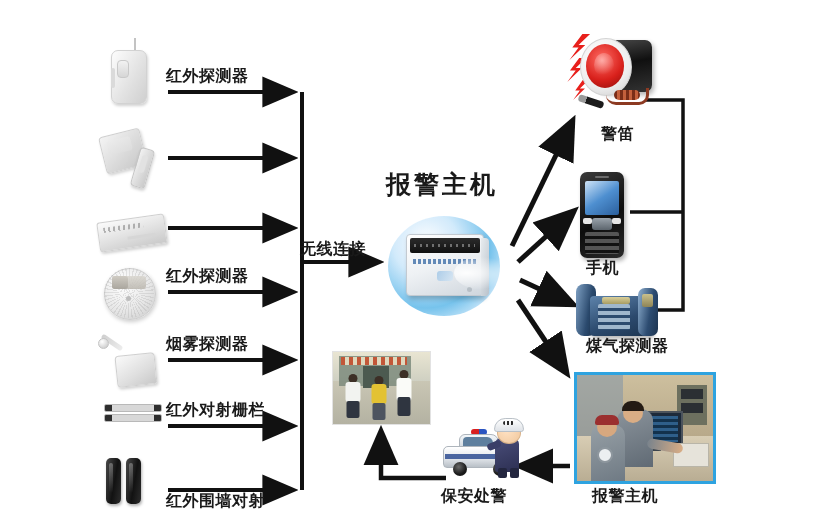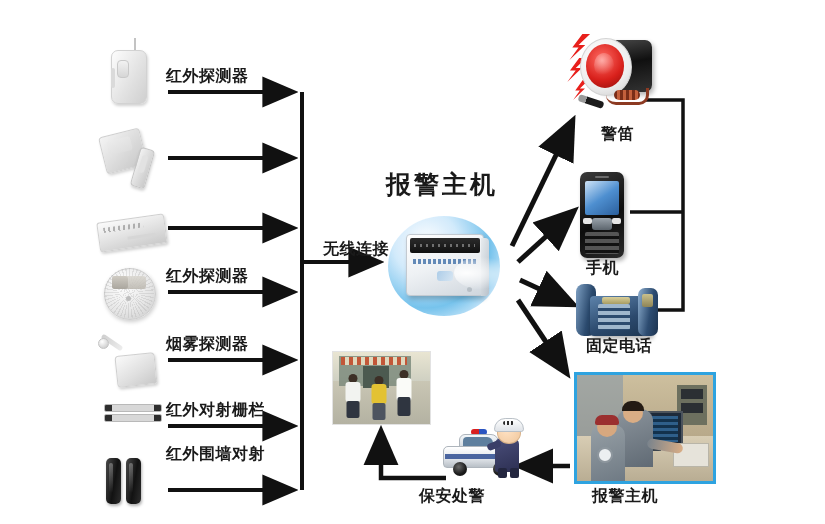--- a/index.html
+++ b/index.html
@@ -206,21 +206,21 @@
     background:radial-gradient(circle at 40% 35%,#ffe2c4,#f0c79c);border:1px solid #d8b289;}
   .cop-helm{position:absolute;left:51px;top:-2px;width:28px;height:12px;border-radius:12px 12px 3px 3px;
     background:linear-gradient(180deg,#ffffff,#dfe3e8);border:1px solid #b9c0c7;}
   .cop-helm:after{content:"";position:absolute;left:8px;top:2px;width:11px;height:4px;border-radius:2px;
     background:repeating-linear-gradient(90deg,#2a2a2a 0 2px,transparent 2px 4px);}
   .cop-arm{position:absolute;left:44px;top:22px;width:14px;height:7px;border-radius:4px;
     background:#3a3e68;transform:rotate(-22deg);}
   .cop-leg{position:absolute;top:48px;width:9px;height:10px;border-radius:2px;background:#23263f;}
 
   .lbl-host{left:386px;top:168px;}
-  .lbl-wireless{left:300px;top:239px;font-size:16px;margin-left:23px;}
+  .lbl-wireless{left:300px;top:239px;font-size:16px;}
 </style>
 </head>
 <body>
 
 <div id="stage">
 
   <svg class="wires" viewBox="0 0 825 524">
     <defs>
       <marker id="ah" markerWidth="9" markerHeight="9" refX="7.4" refY="4.5" orient="auto">
         <path d="M0,0.6 L9,4.5 L0,8.4 Z" fill="#111"></path>
@@ -295,21 +295,21 @@
   <div class="dev" style="left:104px;top:404px;width:58px;height:22px;">
     <div class="ib-bar" style="top:0;"></div>
     <div class="ib-bar" style="top:10px;"></div>
   </div>
   <div class="lbl" style="left:166px;top:400px;font-family:Liberation Serif, serif;">红外对射栅栏</div>
 
   <div class="dev" style="left:106px;top:458px;width:50px;height:48px;">
     <div class="ip-post" style="left:0;"></div>
     <div class="ip-post" style="left:20px;"></div>
   </div>
-  <div class="lbl" style="left:166px;top:444px;text-align:center;">红外围墙对射</div>
+  <div class="lbl" style="left:166px;top:491px;text-align:center;">红外围墙对射</div>
 
   <div class="lbl lbl-wireless">无线连接</div>
 
   <div class="lbl big lbl-host">报警主机</div>
 
   <div id="hostwrap">
     <div class="host-disc"></div>
     <div class="host-panel">
       <div class="host-side"></div>
       <div class="host-screen"></div>
@@ -345,21 +345,21 @@
   </div>
   <div class="lbl" style="left:586px;top:258px;">手机</div>
 
   <div id="landline">
     <div class="ll-hs"></div>
     <div class="ll-base"></div>
     <div class="ll-disp"></div>
     <div class="ll-keys"></div>
     <div class="ll-cord"></div>
   </div>
-  <div class="lbl" style="left:586px;top:336px;">固定电话</div>
+  <div class="lbl" style="left:586px;top:336px;">煤气探测器</div>
 
   <div class="photo" id="photo-center">
     <div class="mc-wall"></div>
       <div class="mc-wall2"></div>
       <div class="mc-desk"></div>
     <div class="mc-rack"></div>
     <div class="mc-mon"></div>
       <div class="mc-monstand"></div>
     <div class="mc-prn"></div>
     <div class="mc-op2"></div>
@@ -381,21 +381,21 @@
       <div class="car-stripe"></div>
     <div class="car-wh" style="left:10px;"></div>
     <div class="car-wh" style="left:50px;"></div>
     <div class="cop-body"></div>
     <div class="cop-arm"></div>
     <div class="cop-head"></div>
     <div class="cop-helm"></div>
     <div class="cop-leg" style="left:55px;"></div>
     <div class="cop-leg" style="left:67px;"></div>
   </div>
-  <div class="lbl" style="left:419px;top:486px;">保安处警</div>
+  <div class="lbl" style="left:441px;top:486px;">保安处警</div>
 
   <div class="photo" id="photo-arrest">
     <div class="ph-sky"></div>
       <div class="ph-ground"></div>
     <div class="ph-shop"></div>
       <div class="ph-sign"></div>
       <div class="ph-door"></div>
     <div class="p-person" style="left:10px;width:20px;height:46px;">
       <div class="p-head"></div>
         <div class="p-torso" style="background:#f2f3f0;"></div>

